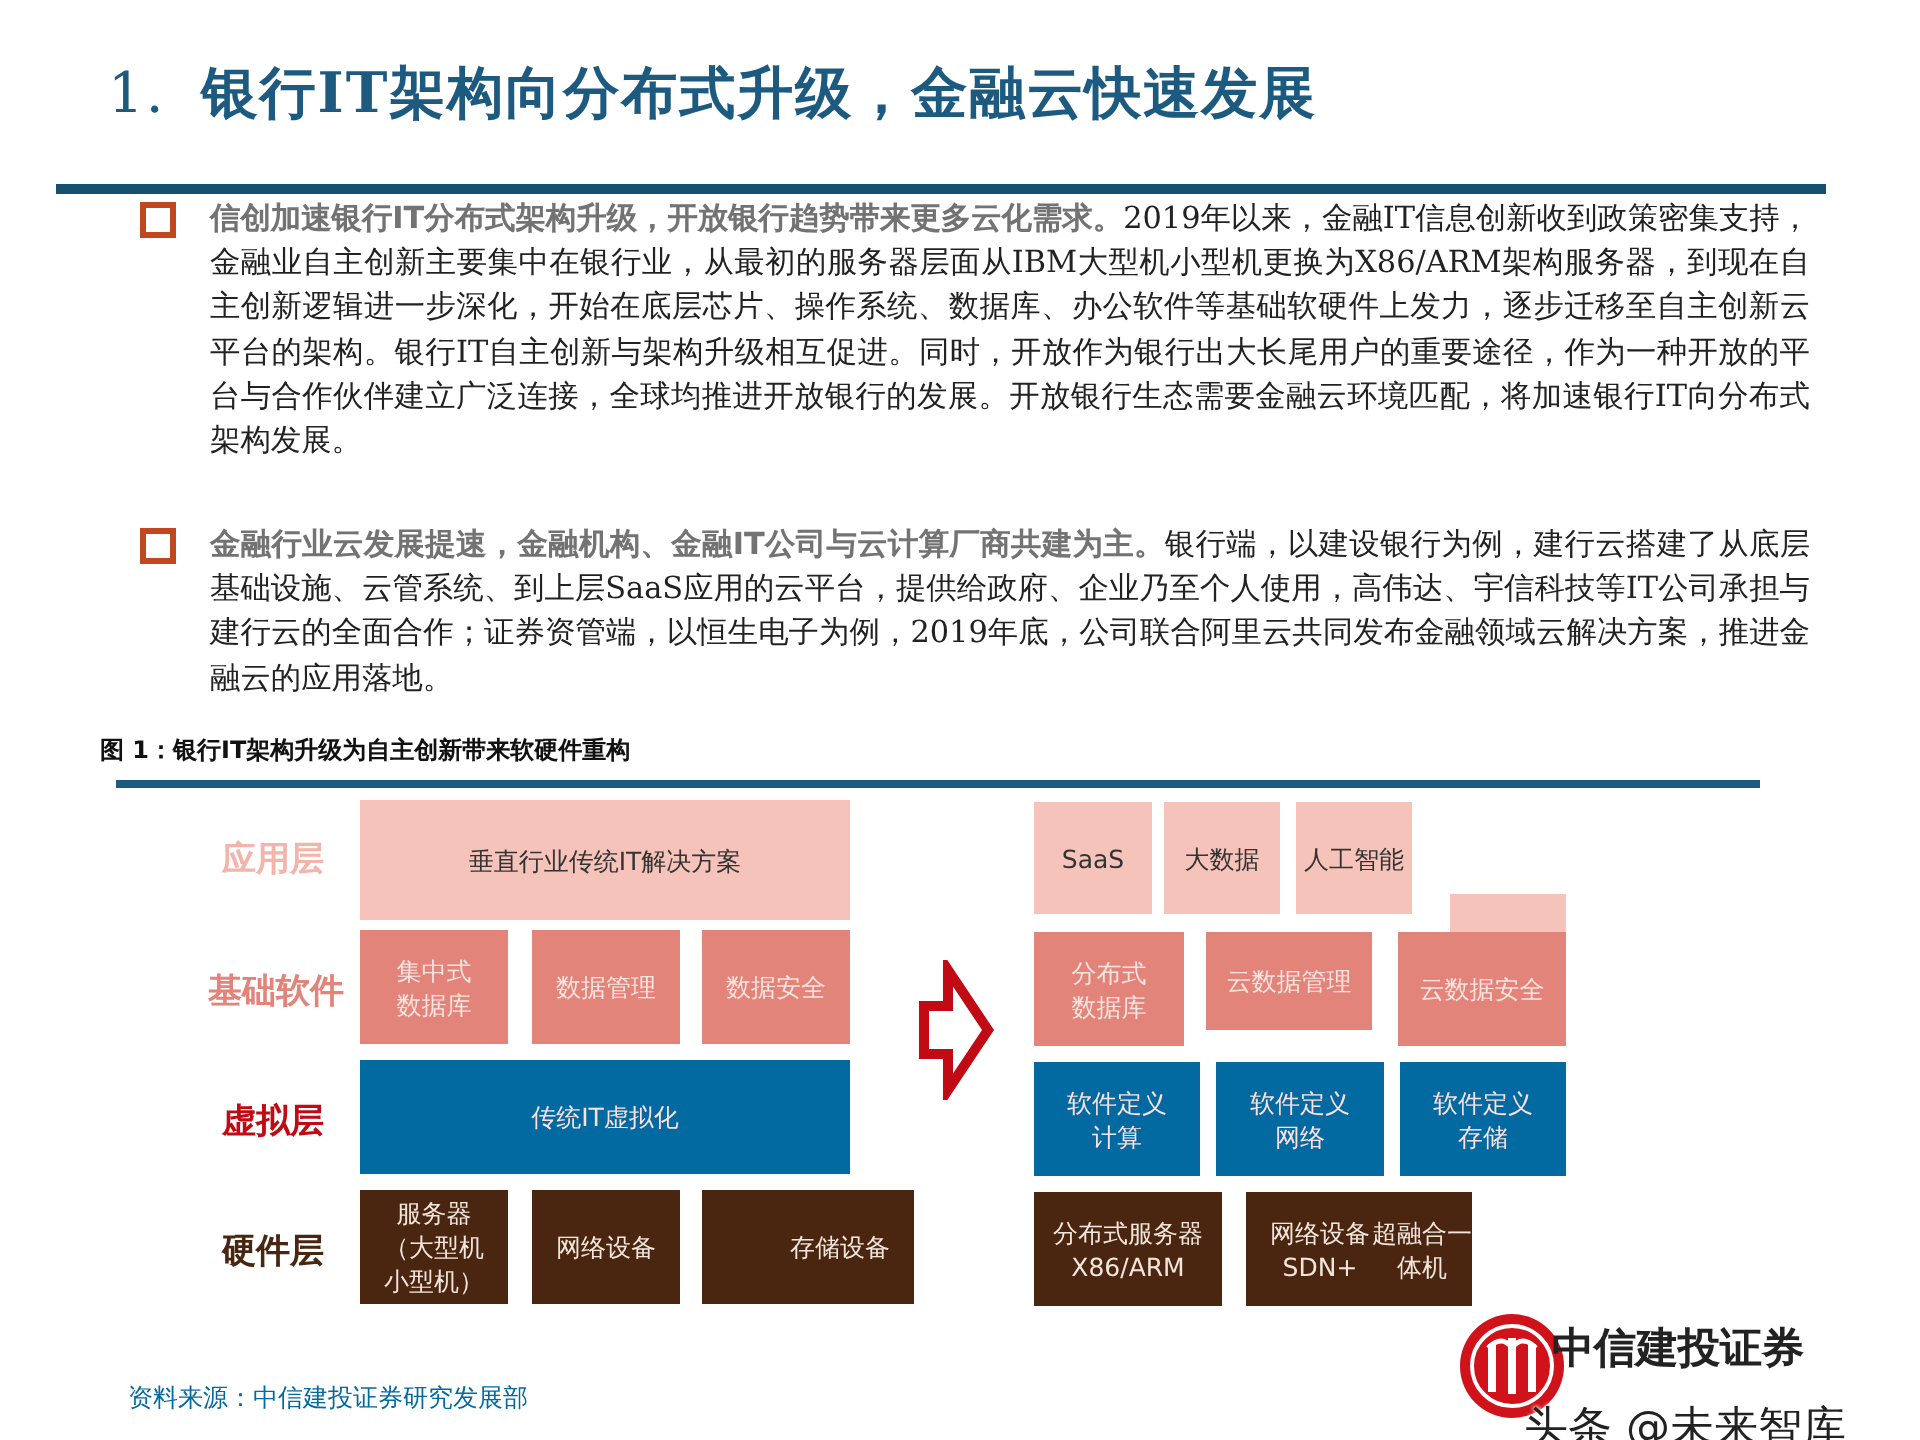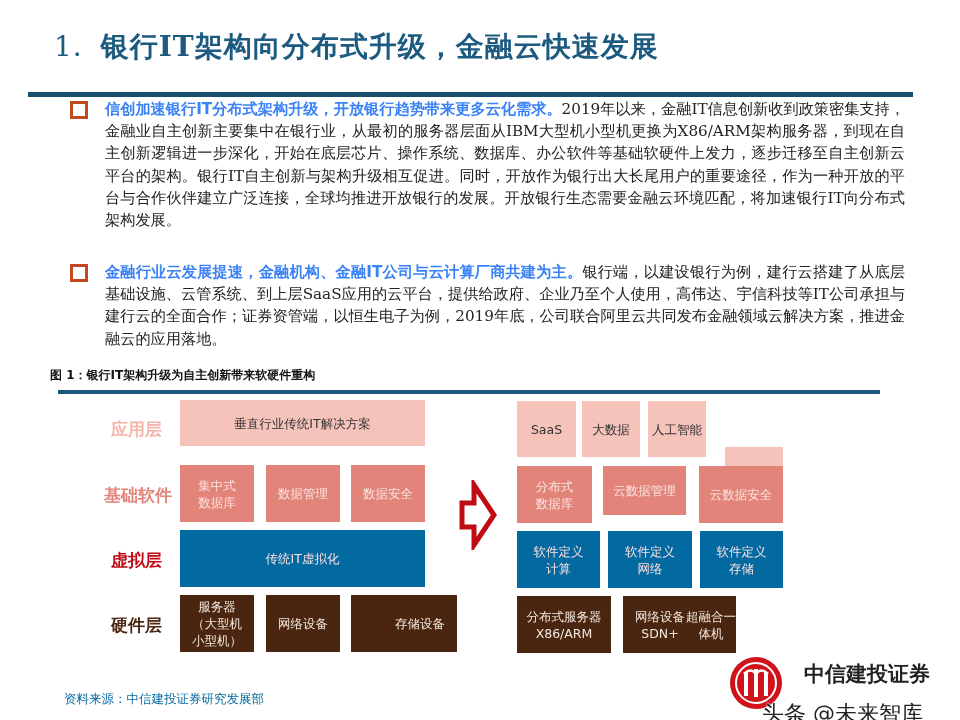--- a/index.html
+++ b/index.html
@@ -6,32 +6,32 @@
   body { width:960px; height:720px; position:relative; background:#ffffff; overflow:hidden;
          font-family:"DejaVu Sans", sans-serif; }
   .abs { position:absolute; }
   .title { left:54px; top:28px; font-family:"DejaVu Serif", serif; font-weight:bold; font-size:28px;
            color:#1d5a80; letter-spacing:1px; white-space:nowrap; }
   .title .num { font-weight:normal; margin-right:18px; }
   .rule-main { left:28px; top:92px; width:885px; height:5px; background:#17506f; }
   .bullet { left:70px; width:12px; height:12px; border:3px solid #c0471e; background:#fff; }
   .para { left:105px; width:800px; font-family:"DejaVu Serif", serif; font-size:15.2px; line-height:22.2px;
           color:#222; text-align:justify; }
-  .para b { font-family:"DejaVu Sans", sans-serif; font-weight:bold; color:#3b82f6; }
+  .para b { font-family:"DejaVu Sans", sans-serif; font-weight:bold; color:#737373; }
   .fig-title { left:50px; top:367px; font-size:12px; font-weight:bold; color:#111; white-space:nowrap; }
   .rule-fig { left:58px; top:390px; width:822px; height:4px; background:#1d5a80; }
   .lbl { font-weight:bold; font-size:17px; text-align:right; width:110px; white-space:nowrap; }
   .box { display:flex; align-items:center; justify-content:center; text-align:center; font-size:12.5px; line-height:17px; }
   .c1 { background:#f6c3ba; color:#333; }
   .c2 { background:#e3847a; color:#fbe3df; }
   .c3 { background:#0369a1; color:#fbe0e0; }
   .c4 { background:#4a2510; color:#f2e6dc; }
   .source { left:64px; top:691px; font-family:"DejaVu Serif", serif; font-size:12.5px; color:#0369a1; white-space:nowrap; }
   .logo { left:728px; top:655px; width:56px; height:56px; }
-  .logo-text { left:776px; top:660px; font-family:"DejaVu Serif", serif; font-weight:bold; font-size:21px; color:#222; white-space:nowrap;margin-left:28px; }
+  .logo-text { left:776px; top:660px; font-family:"DejaVu Serif", serif; font-weight:bold; font-size:21px; color:#222; white-space:nowrap; }
   .watermark { left:762px; top:676px; font-size:22px; color:#222; white-space:nowrap;
                text-shadow:0 0 2px #fff, 0 0 2px #fff;margin-top:23px; }
 </style>
 </head>
 <body>
 
 <div class="abs title">
   <span class="num">1.</span><span>银行IT架构向分布式升级，金融云快速发展</span>
 </div>
 <div class="abs rule-main"></div>
@@ -47,21 +47,21 @@
 </div>
 
 <div class="abs fig-title">图 1：银行IT架构升级为自主创新带来软硬件重构</div>
 <div class="abs rule-fig"></div>
 
 <div class="abs lbl" style="left:52px; top:418px; color:#f3b4aa;">应用层</div>
 <div class="abs lbl" style="left:62px; top:484px; color:#e3847a;">基础软件</div>
 <div class="abs lbl" style="left:52px; top:549px; color:#c00b15;">虚拟层</div>
 <div class="abs lbl" style="left:52px; top:614px; color:#4a2510;">硬件层</div>
 
-<div class="abs box c1" style="left:180px; top:400px; width:245px; height:46px;">垂直行业传统IT解决方案</div>
+<div class="abs box c1" style="left:180px; top:400px; width:245px; height:60px;">垂直行业传统IT解决方案</div>
 
 <div class="abs box c2" style="left:180px; top:465px; width:74px; height:57px; white-space:pre-line;">集中式
 数据库</div>
 <div class="abs box c2" style="left:266px; top:465px; width:74px; height:57px;">数据管理</div>
 <div class="abs box c2" style="left:351px; top:465px; width:74px; height:57px;">数据安全</div>
 
 <div class="abs box c3" style="left:180px; top:530px; width:245px; height:57px;">传统IT虚拟化</div>
 
 <div class="abs box c4" style="left:180px; top:595px; width:74px; height:57px; white-space:pre-line;">服务器
 （大型机

